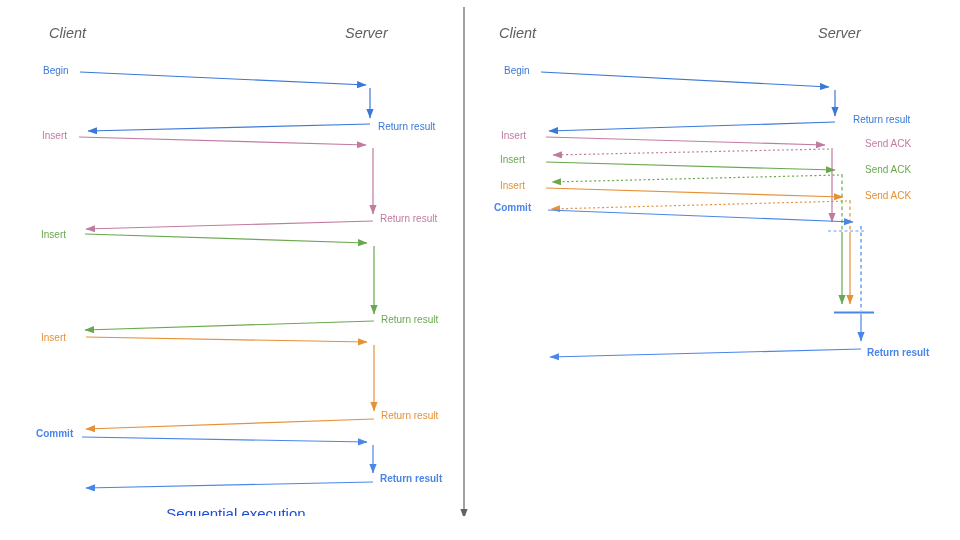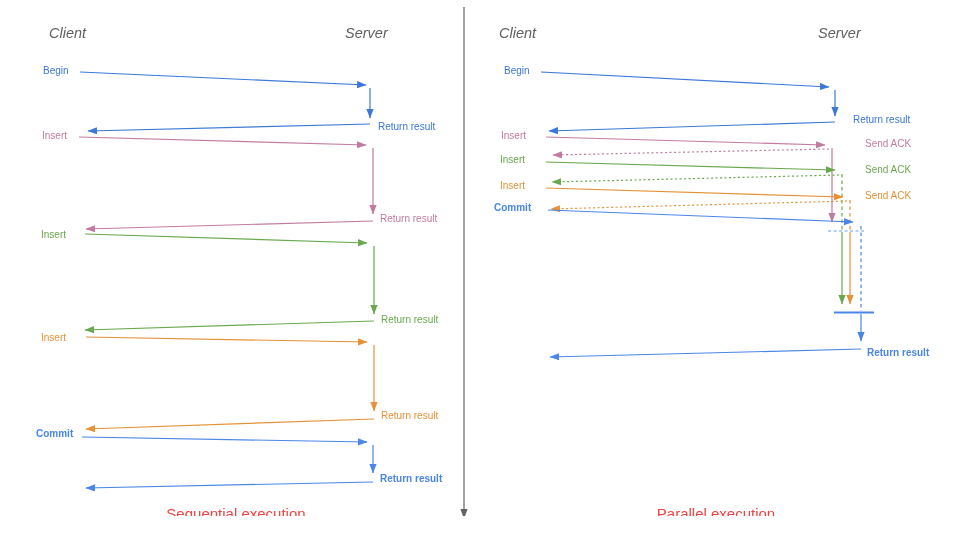--- a/index.html
+++ b/index.html
@@ -1,21 +1,21 @@
 <!DOCTYPE html>
 <html><head>
 <meta charset="utf-8">
 <style>
   html,body{margin:0;padding:0;background:#ffffff;}
   #stage{position:relative;width:960px;height:516px;background:#ffffff;overflow:hidden;
          font-family:"Liberation Sans",sans-serif;}
   #arrows{position:absolute;left:0;top:0;}
   .lbl{position:absolute;font-size:10px;line-height:16px;white-space:nowrap;}
   .hdr{position:absolute;font-size:14.5px;line-height:16px;font-style:italic;color:#5f5f5f;}
-  .caption{position:absolute;font-size:15px;line-height:18px;color:#ef4444;text-align:center;width:180px;}
+  .caption{position:absolute;font-size:15px;line-height:18px;color:#1d4ed8;text-align:center;width:180px;}
   .time-lbl{position:absolute;font-size:13px;color:#000000;}
   .c-blue1{color:#3b78d8;}
   .c-blue2{color:#4a86e8;font-weight:bold;}
   .c-pink{color:#c27ba0;}
   .c-green{color:#6aa84f;}
   .c-orange{color:#e69138;}
 </style>
 </head>
 <body>
 
@@ -136,17 +136,16 @@
 
   <span class="lbl c-green" style="left:500px;top:152px">Insert</span>
   <span class="lbl c-green" style="left:865px;top:162px">Send ACK</span>
 
   <span class="lbl c-orange" style="left:500px;top:178px">Insert</span>
   <span class="lbl c-orange" style="left:865px;top:188px">Send ACK</span>
 
   <span class="lbl c-blue2" style="left:494px;top:200px">Commit</span>
   <span class="lbl c-blue2" style="left:867px;top:345px">Return result</span>
 
-  <span class="caption" style="left:626px;top:505px">Parallel execution</span>
 
   <span class="time-lbl" style="left:449px;top:525px">Send</span>
 
 </div>
 
 </body></html>

